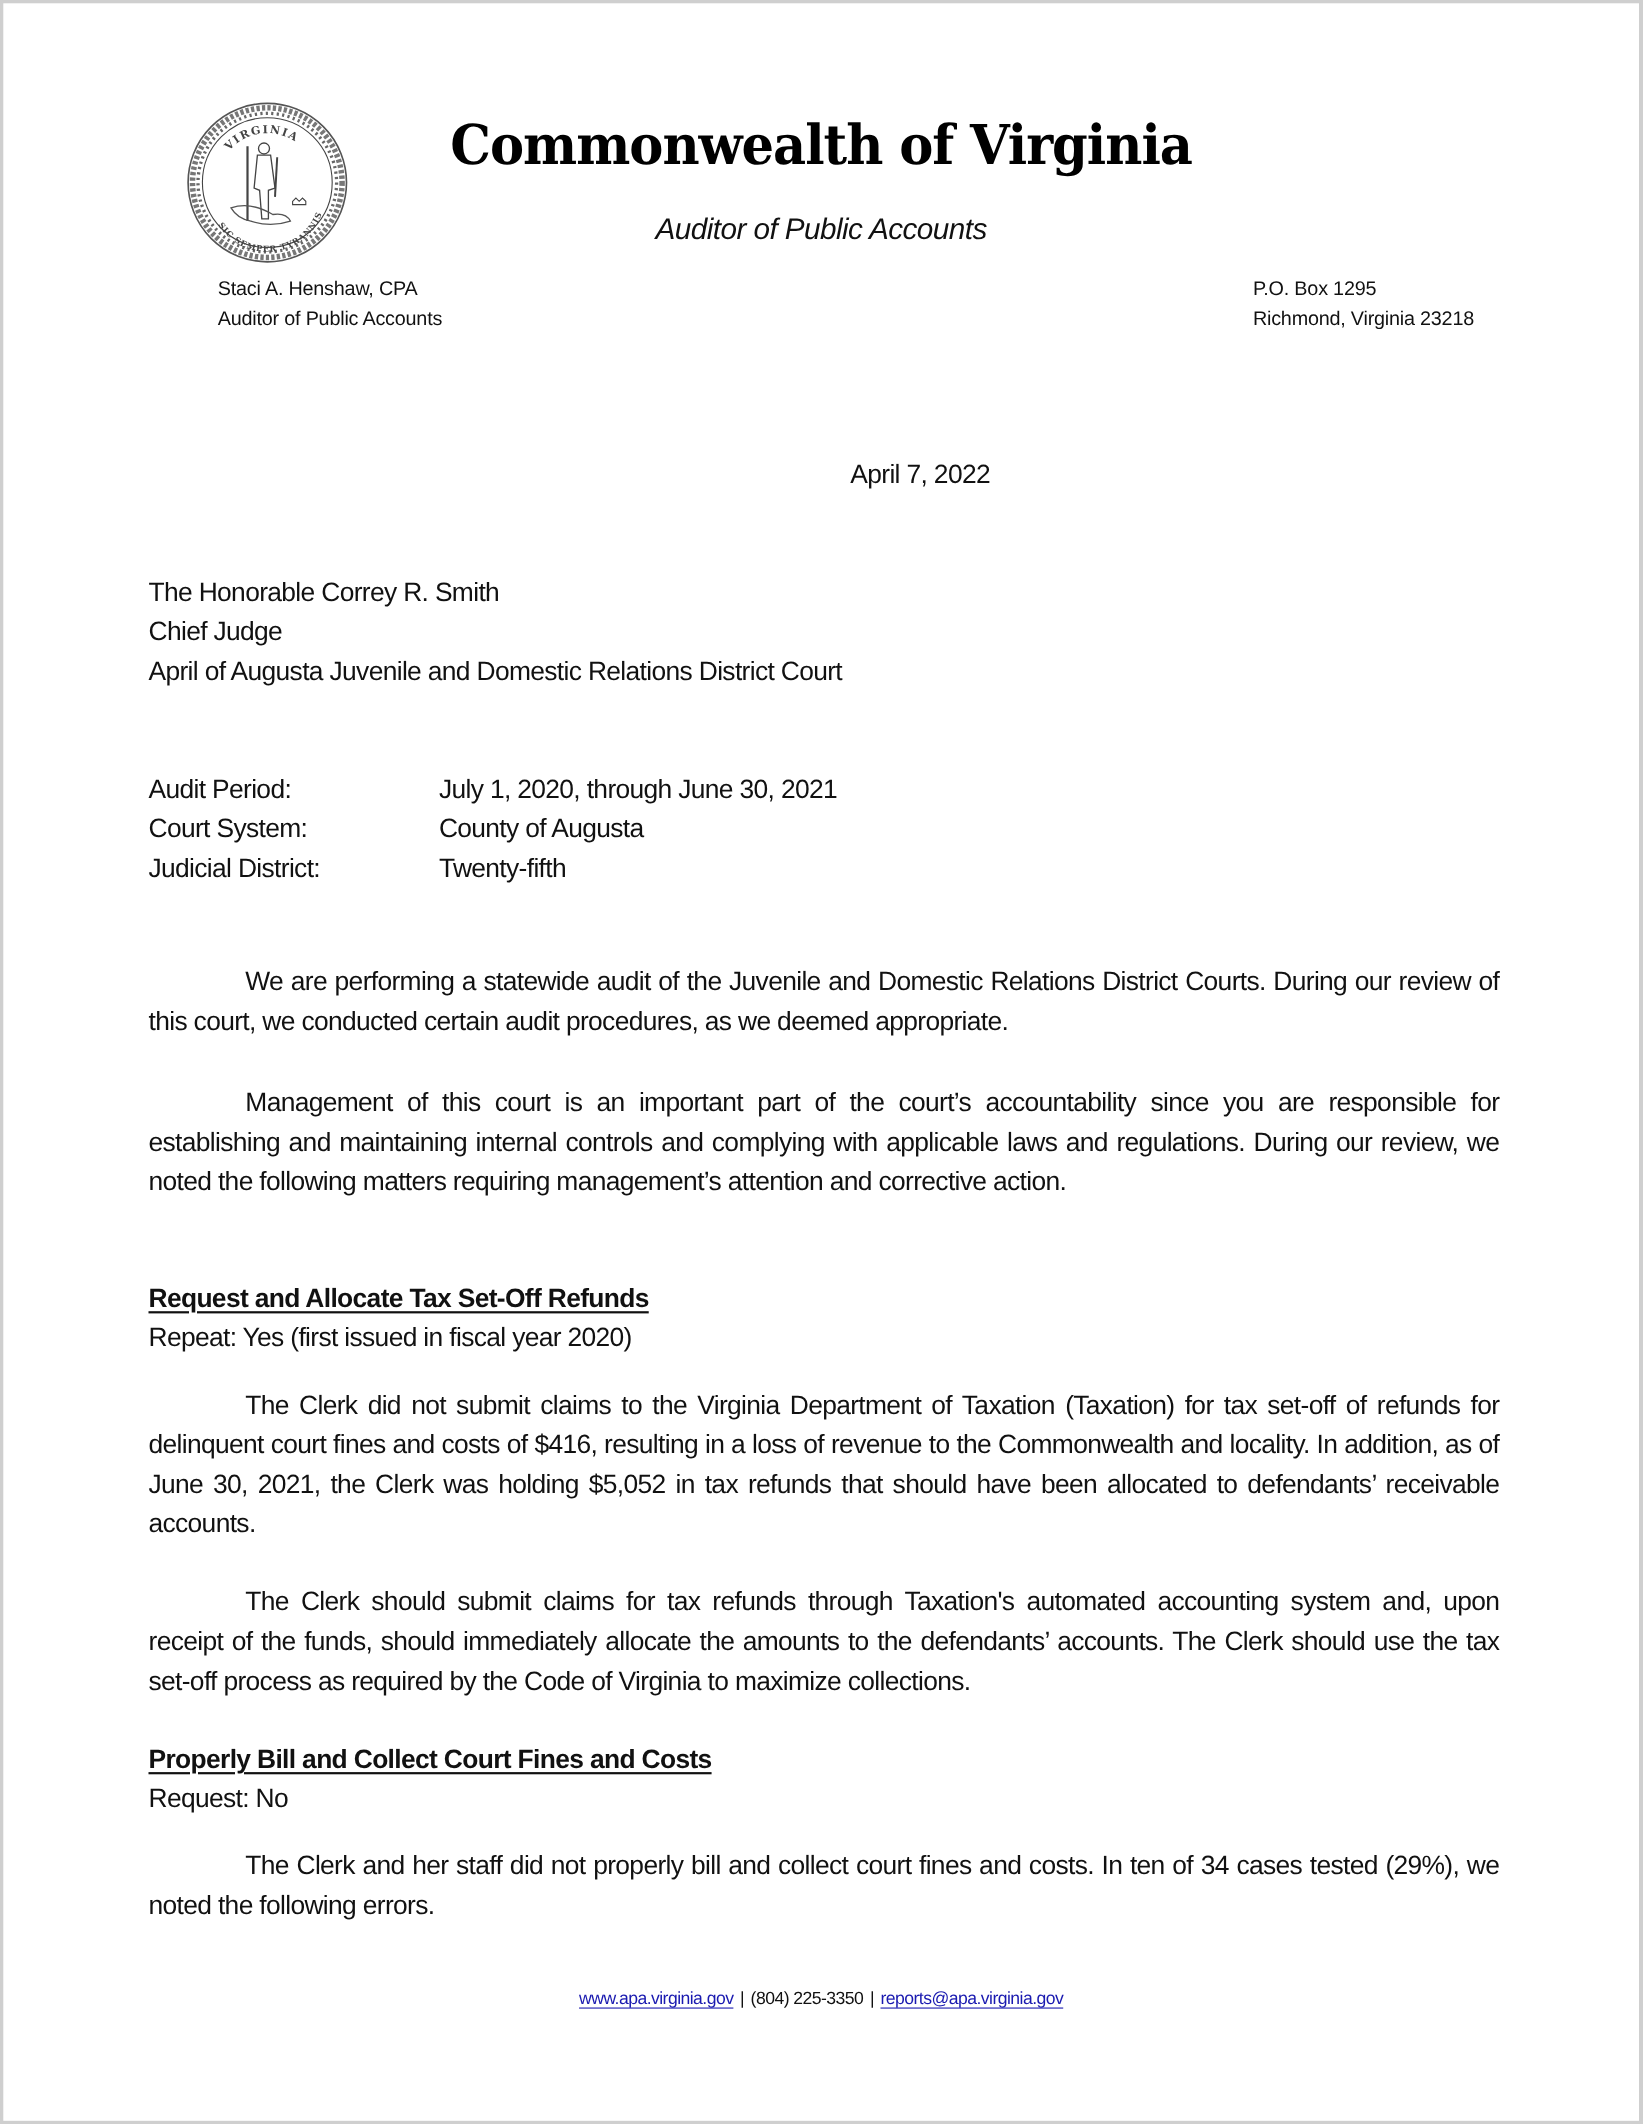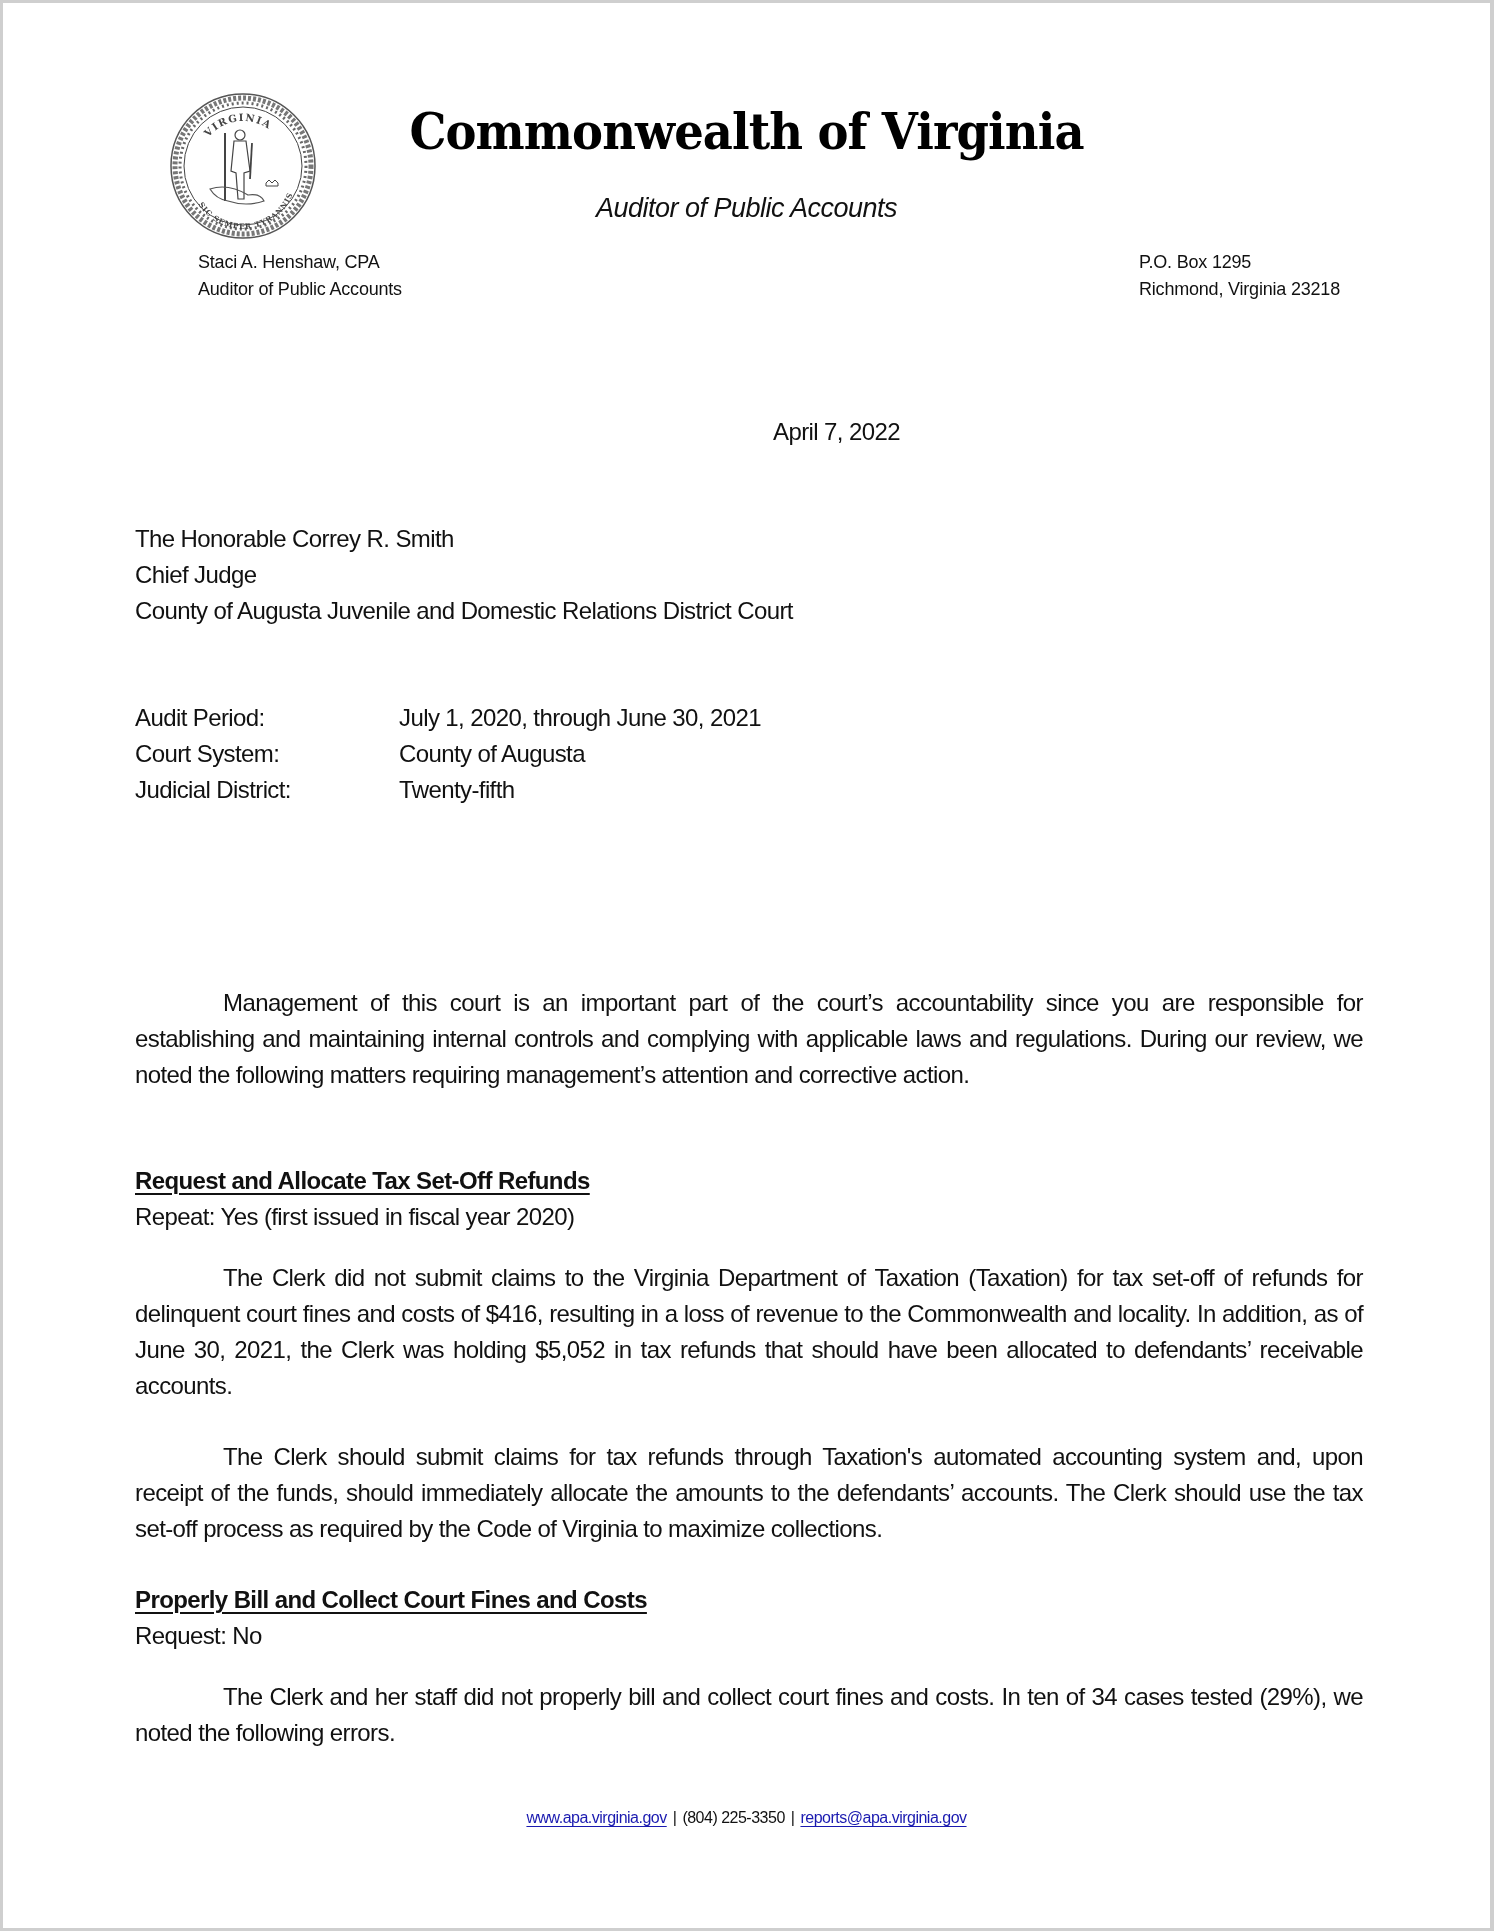--- a/index.html
+++ b/index.html
@@ -82,38 +82,41 @@
   <div class="hdr hdr-right">
     <div>P.O. Box 1295</div>
     <div>Richmond, Virginia 23218</div>
   </div>
 
   <div class="body-text date abs">April 7, 2022</div>
 
   <div class="body-text recipient">
     <div>The Honorable Correy R. Smith</div>
     <div>Chief Judge</div>
-    <div>County of Augusta Juvenile and Domestic Relations District Court</div>
+    <div>April of Augusta Juvenile and Domestic Relations District Court</div>
   </div>
 
   <div class="body-text audit">
     <div class="audit-row">
       <span class="audit-label">Audit Period:</span>
       <span>July 1, 2020, through June 30, 2021</span>
     </div>
     <div class="audit-row">
       <span class="audit-label">Court System:</span>
       <span>County of Augusta</span>
     </div>
     <div class="audit-row">
       <span class="audit-label">Judicial District:</span>
       <span>Twenty-fifth</span>
     </div>
   </div>
 
+  <div class="body-text para" style="top:872px;">
+    <span class="indent"></span><span>We are performing a statewide audit of the Juvenile and Domestic Relations District Courts. During our review of this court, we conducted certain audit procedures, as we deemed appropriate.</span>
+  </div>
 
   <div class="body-text para" style="top:982px;">
     <span class="indent"></span><span>Management of this court is an important part of the court’s accountability since you are responsible for establishing and maintaining internal controls and complying with applicable laws and regulations.  During our review, we noted the following matters requiring management’s attention and corrective action.</span>
   </div>
 
   <div class="body-text section" style="top:1160px;">
     <div class="heading">Request and Allocate Tax Set-Off Refunds</div>
     <div>Repeat: Yes (first issued in fiscal year 2020)</div>
   </div>
 

